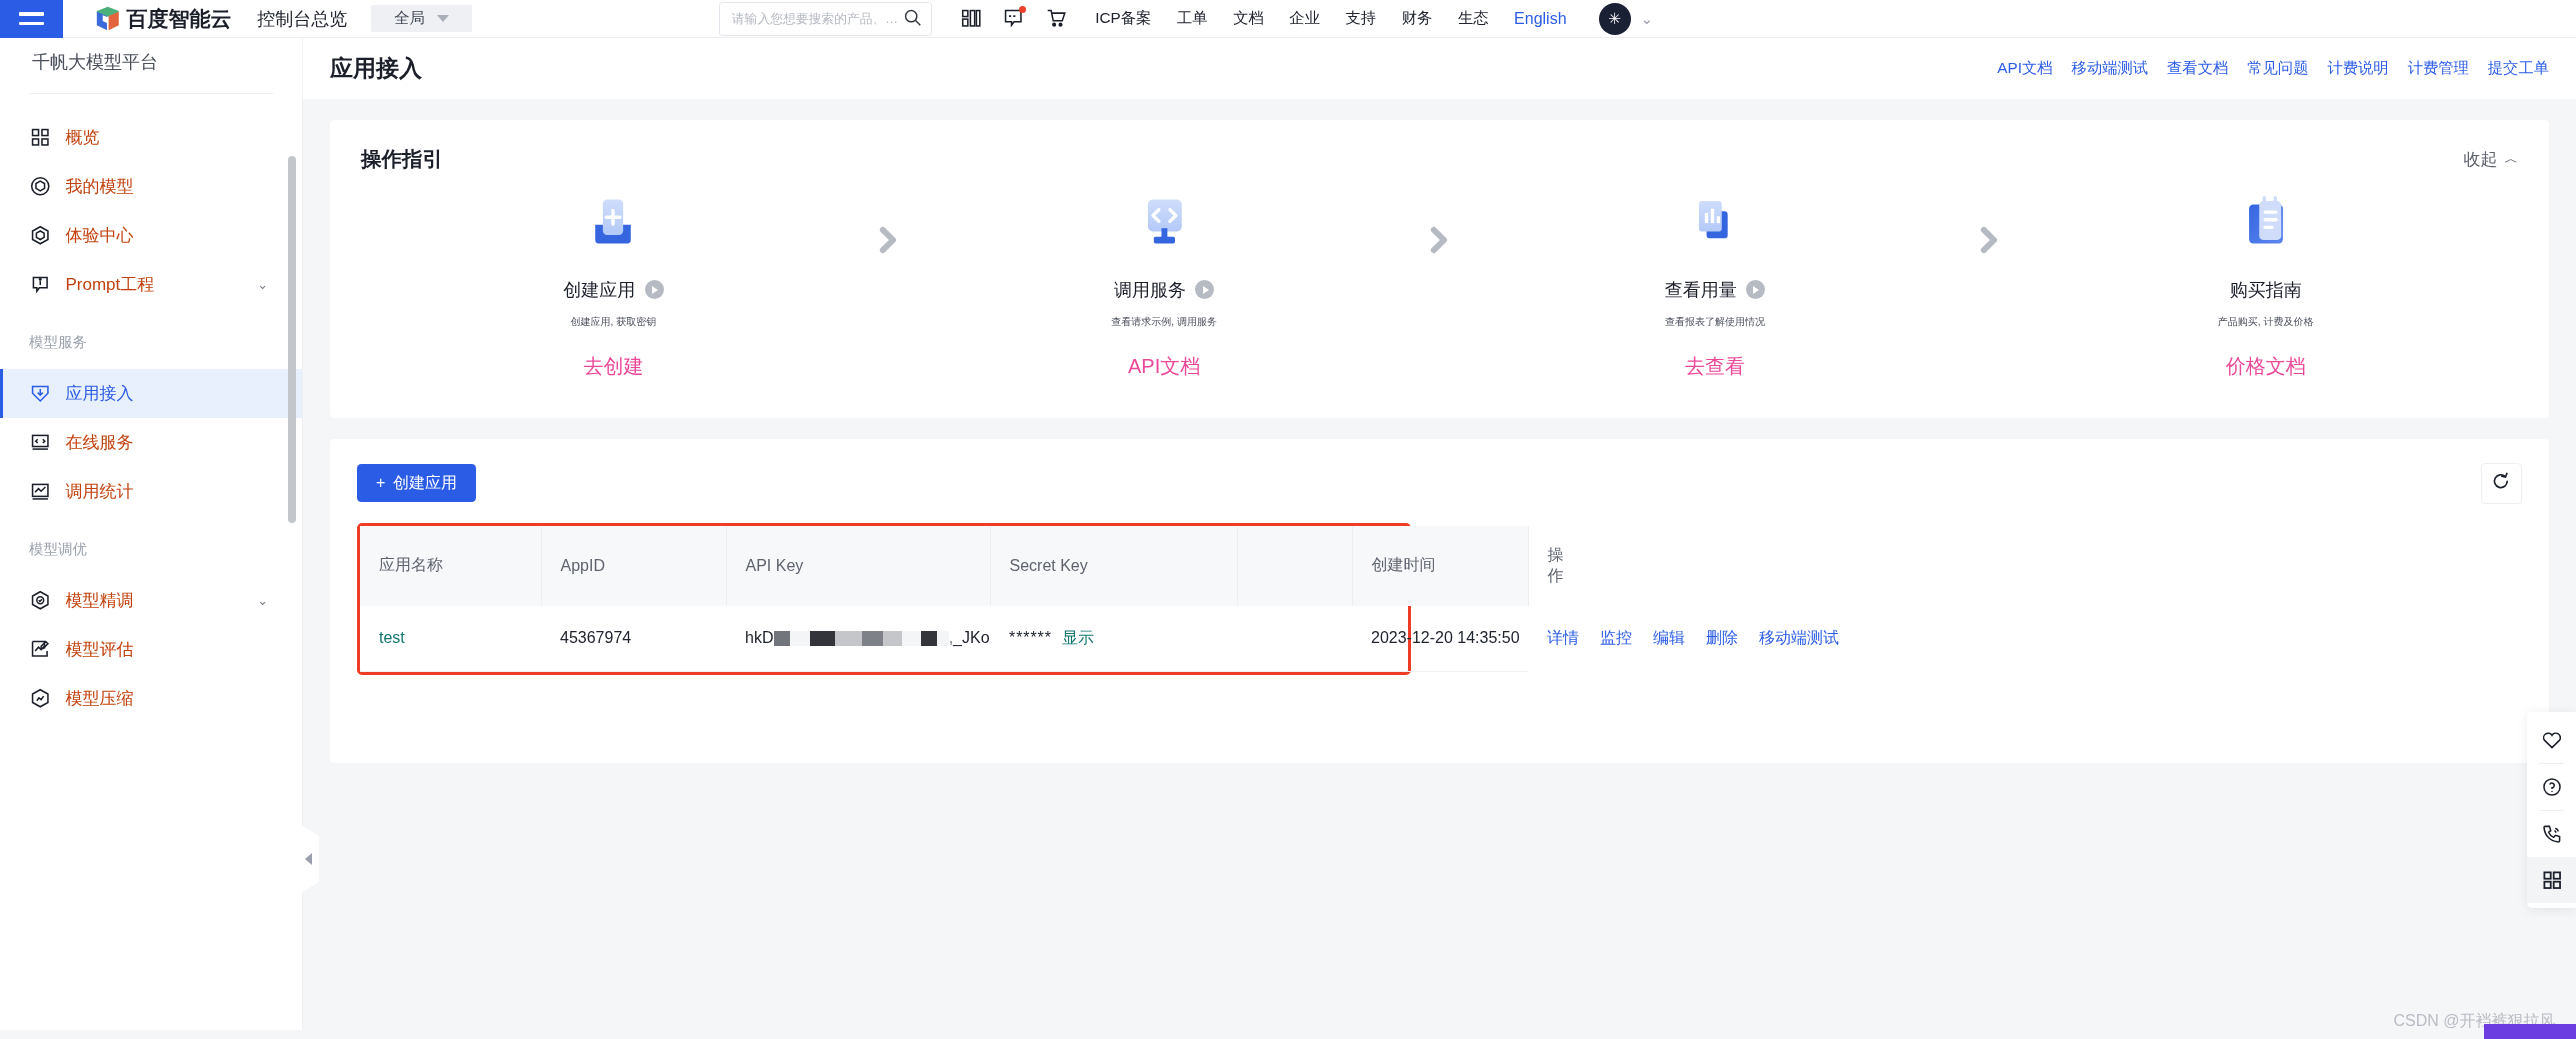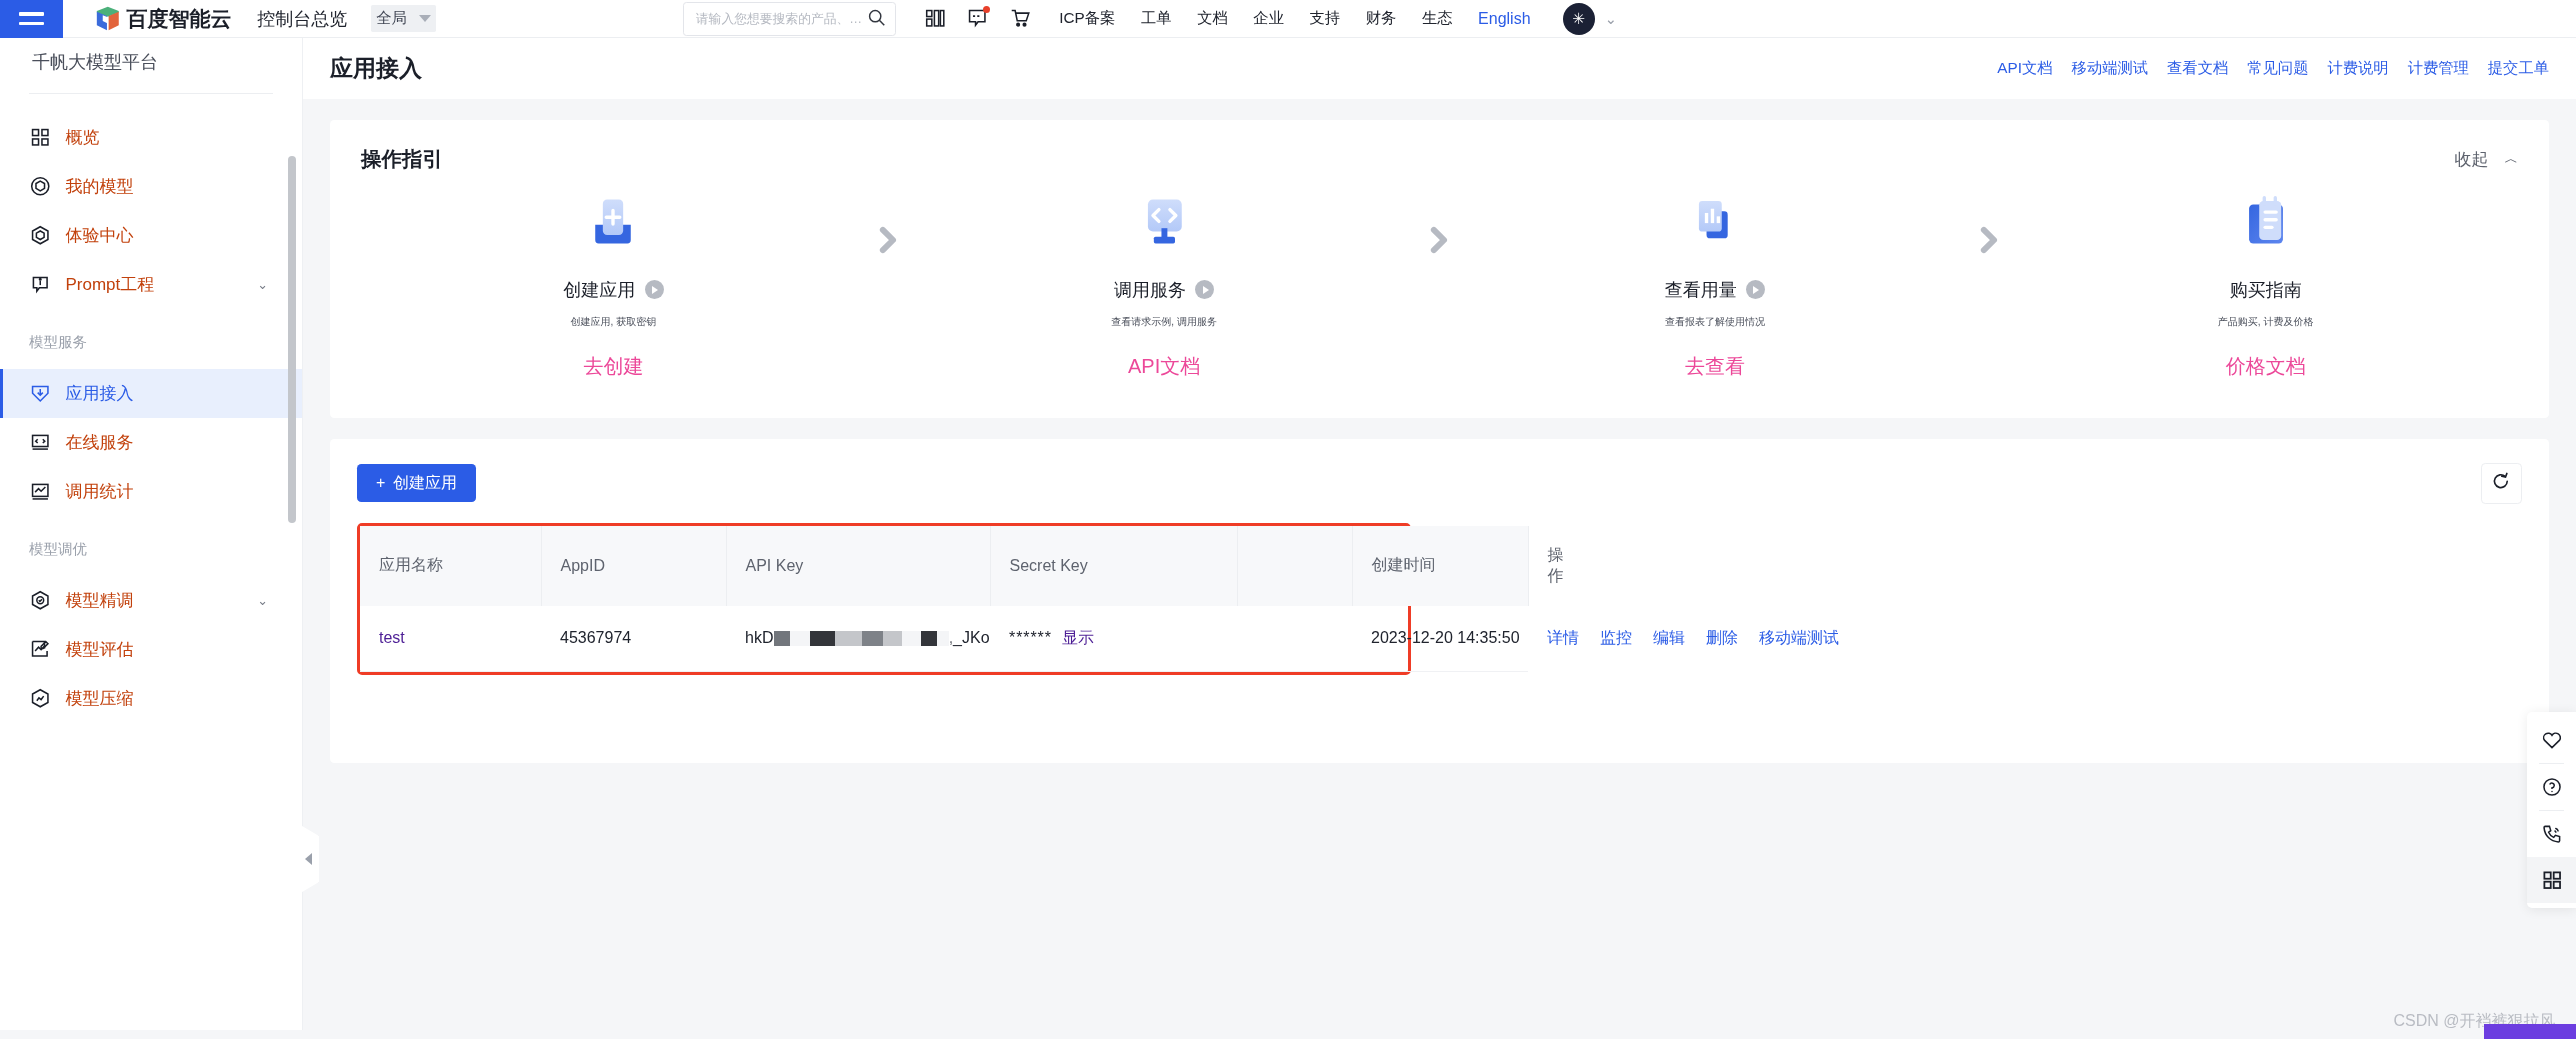--- a/index.html
+++ b/index.html
@@ -27,21 +27,21 @@
   .hamburger span { display: block; width: 25.6px; height: 3.4px; background: #fff; border-radius: 0.9px; }
 
   .brand { display: flex; align-items: center; margin-left: 32px; flex: 0 0 auto; }
   .brand-mark { width: 25.6px; height: 27px; position: relative; margin-right: 6px; }
   .brand-name { font-size: 21px; font-weight: bold; color: #1b1f29; letter-spacing: 0px; }
 
   .console-title { margin-left: 25.6px; font-size: 18px; color: #20242e; flex: 0 0 auto; }
 
   .region-select {
     margin-left: 24px; height: 27px; background: #eef0f3; border-radius: 1.7px;
-    display: flex; align-items: center; padding: 0 5px; gap: 12px;
+    display: flex; align-items: center; padding: 0 23px; gap: 12px;
     font-size: 15.3px; color: #414654; cursor: pointer; flex: 0 0 auto;
   }
   .caret-dn { width:0;height:0;border-left:6.8px solid transparent;border-right:6.8px solid transparent;border-top:7.7px solid #a9aeb8; }
 
   .search-wrap {
     margin-left: 247px; width: 213px; height: 34px;
     border: 0.9px solid #e3e5ea; border-radius: 3.4px; background: #fff;
     display: flex; align-items: center; padding: 0 8.5px 0 12px; flex: 0 0 auto;
   }
   .search-input {
@@ -119,21 +119,21 @@
   .card {
     background: #fff; border-radius: 4.3px; margin: 20.5px 27px 0 27px;
     position: relative;
   }
 
   
   .guide { padding: 25.6px 31px 38px 31px; }
   .guide-top { display: flex; align-items: center; }
   .guide-title { font-size: 20.5px; font-weight: bold; color: #1b1f29; }
   .guide-collapse {
-    margin-left: auto; display: flex; align-items: center; gap: 16px;
+    margin-left: auto; display: flex; align-items: center; gap: 7px;
     font-size: 17px; color: #5e636e; cursor: pointer;
   }
   .chev-up { font-size: 13.6px; color: #5e636e; }
 
   .steps { display: flex; align-items: flex-start; margin-top: 20.5px; }
   .step { flex: 1 1 0; display: flex; flex-direction: column; align-items: center; }
   .step-ico { width: 66px; height: 65px; margin-bottom: 19px; }
   .step-name {
     display: flex; align-items: center; gap: 9.4px;
     font-size: 18px; color: #1b1f29; margin-bottom: 13.6px;
@@ -170,21 +170,21 @@
   thead th {
     background: #f7f8fa; text-align: left; font-weight: normal;
     font-size: 16px; color: #5e636e; padding: 19px 0 19px 19px;
     border-right: 0.9px solid #eceef1; height: 58px;
   }
   thead th:last-child { border-right: none; }
   tbody td {
     font-size: 16px; color: #20242e; padding: 17px 0 17px 19px;
     border-bottom: 0.9px solid #f0f1f4; height: 66px;
   }
-  .cell-link { color: #4c1d95; cursor: pointer; }
+  .cell-link { color: #0f766e; cursor: pointer; }
   .mask-row { display: flex; align-items: center; gap: 0; font-size: 16px; color:#20242e; white-space: nowrap;}
   .blk { display:inline-block; height: 14.5px; vertical-align: middle; }
   .ops { display: flex; gap: 21px; }
   .ops span { color: #2b5ce6; cursor: pointer; font-size: 16px; white-space: nowrap; }
   .secret-cell { display:flex; align-items:center; gap: 10.2px; }
   .stars { letter-spacing: 0.9px; color:#20242e; }
 
   
   .float-bar {
     position: absolute; right: 0; top: 712px; width: 49px;

